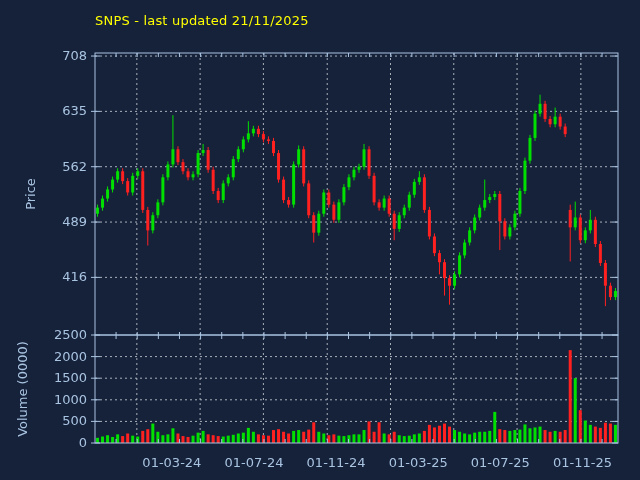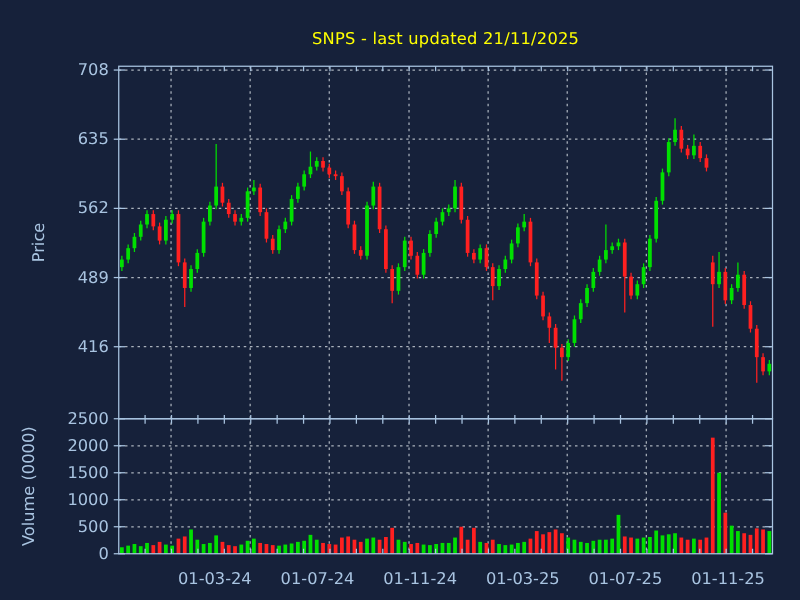--- a/index.html
+++ b/index.html
@@ -1,21 +1,21 @@
 <!DOCTYPE html>
 <html><head>
 <meta charset="utf-8">
 <style>
   html,body{margin:0;padding:0;background:#16213a;}
   .root{
     position:relative;width:640px;height:480px;background:#16213a;
     font-family:"DejaVu Sans", sans-serif;overflow:hidden;
   }
   .chart-title{
-    position:absolute;left:95px;top:24px;width:523px;text-align:center;
+    position:absolute;left:95px;top:13px;width:523px;text-align:left;
     color:#ffff00;font-size:13px;letter-spacing:0.2px;
   }
   svg{position:absolute;left:0;top:0;}
   text{font-family:"DejaVu Sans", sans-serif;}
 </style>
 </head>
 <body>
 
 <div class="root">
   <div class="chart-title">SNPS - last updated 21/11/2025</div>

